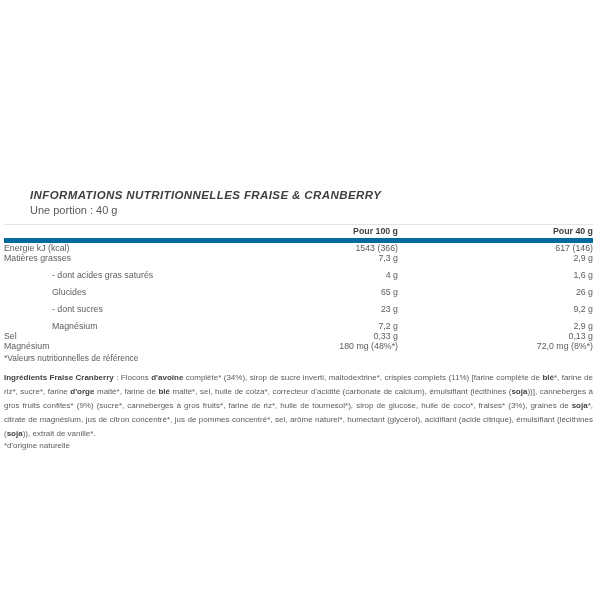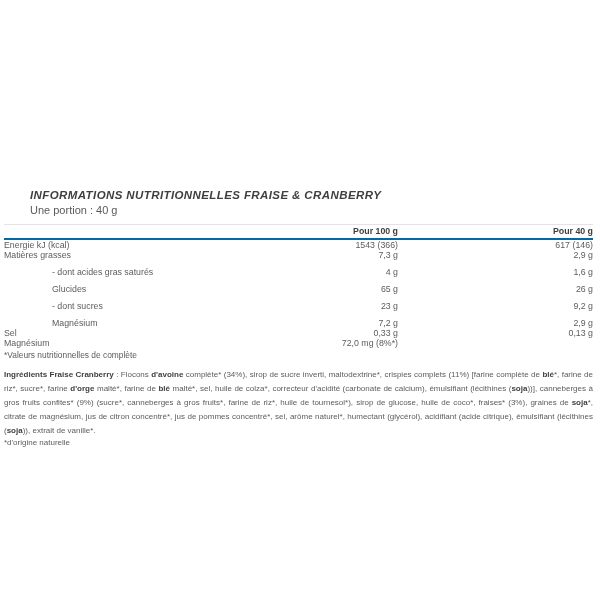--- a/index.html
+++ b/index.html
@@ -37,21 +37,21 @@
     display: grid;
     grid-template-columns: 1fr 150px 195px;
     align-items: center;
     height: 10.4px;
     line-height: 10.4px;
   }
   .nrow.gap { margin-top: 6.4px; margin-left: 48px; }
   .header-row {
     height: 13px;
     line-height: 13px;
-    border-bottom: 2px solid #0369a1;
+    border-bottom: 5px solid #0369a1;
     font-weight: bold;
     color: #3f3f3f;
   }
   .cell-v { text-align: right; white-space: nowrap; }
   .cell-label { white-space: nowrap; }
   .table-footnote {
     margin-top: 1.5px;
     font-size: 8.4px;
     line-height: 10px;
   }
@@ -116,23 +116,24 @@
           <div class="cell-v">7,2 g</div>
           <div class="cell-v">2,9 g</div>
         </div>
         <div class="nrow">
           <div class="cell-label">Sel</div>
           <div class="cell-v">0,33 g</div>
           <div class="cell-v">0,13 g</div>
         </div>
         <div class="nrow">
           <div class="cell-label">Magnésium</div>
+          <div class="cell-v">180 mg (48%*)</div>
           <div class="cell-v">72,0 mg (8%*)</div>
         </div>
       </div>
-    <div class="table-footnote">*Valeurs nutritionnelles de complète</div>
+    <div class="table-footnote">*Valeurs nutritionnelles de référence</div>
   </div>
 
   <div class="ingredients" id="ingredients-paragraph"><b>Ingrédients Fraise Cranberry</b><span> : Flocons </span><b>d'avoine</b><span> complète* (34%), sirop de sucre inverti, maltodextrine*, crispies complets (11%) [farine complète de </span><b>blé</b><span>*, farine de riz*, sucre*, farine </span><b>d'orge</b><span> malté*, farine de </span><b>blé</b><span> malté*, sel, huile de colza*, correcteur d'acidité (carbonate de calcium), émulsifiant (lécithines (</span><b>soja</b><span>))], canneberges à gros fruits confites* (9%) (sucre*, canneberges à gros fruits*, farine de riz*, huile de tournesol*), sirop de glucose, huile de coco*, fraises* (3%), graines de </span><b>soja</b><span>*, citrate de magnésium, jus de citron concentré*, jus de pommes concentré*, sel, arôme naturel*, humectant (glycérol), acidifiant (acide citrique), émulsifiant (lécithines (</span><b>soja</b><span>)), extrait de vanille*.</span></div>
 
   <div class="ing-footnote">*d'origine naturelle</div>
 
 </div>
 
 </body></html>

